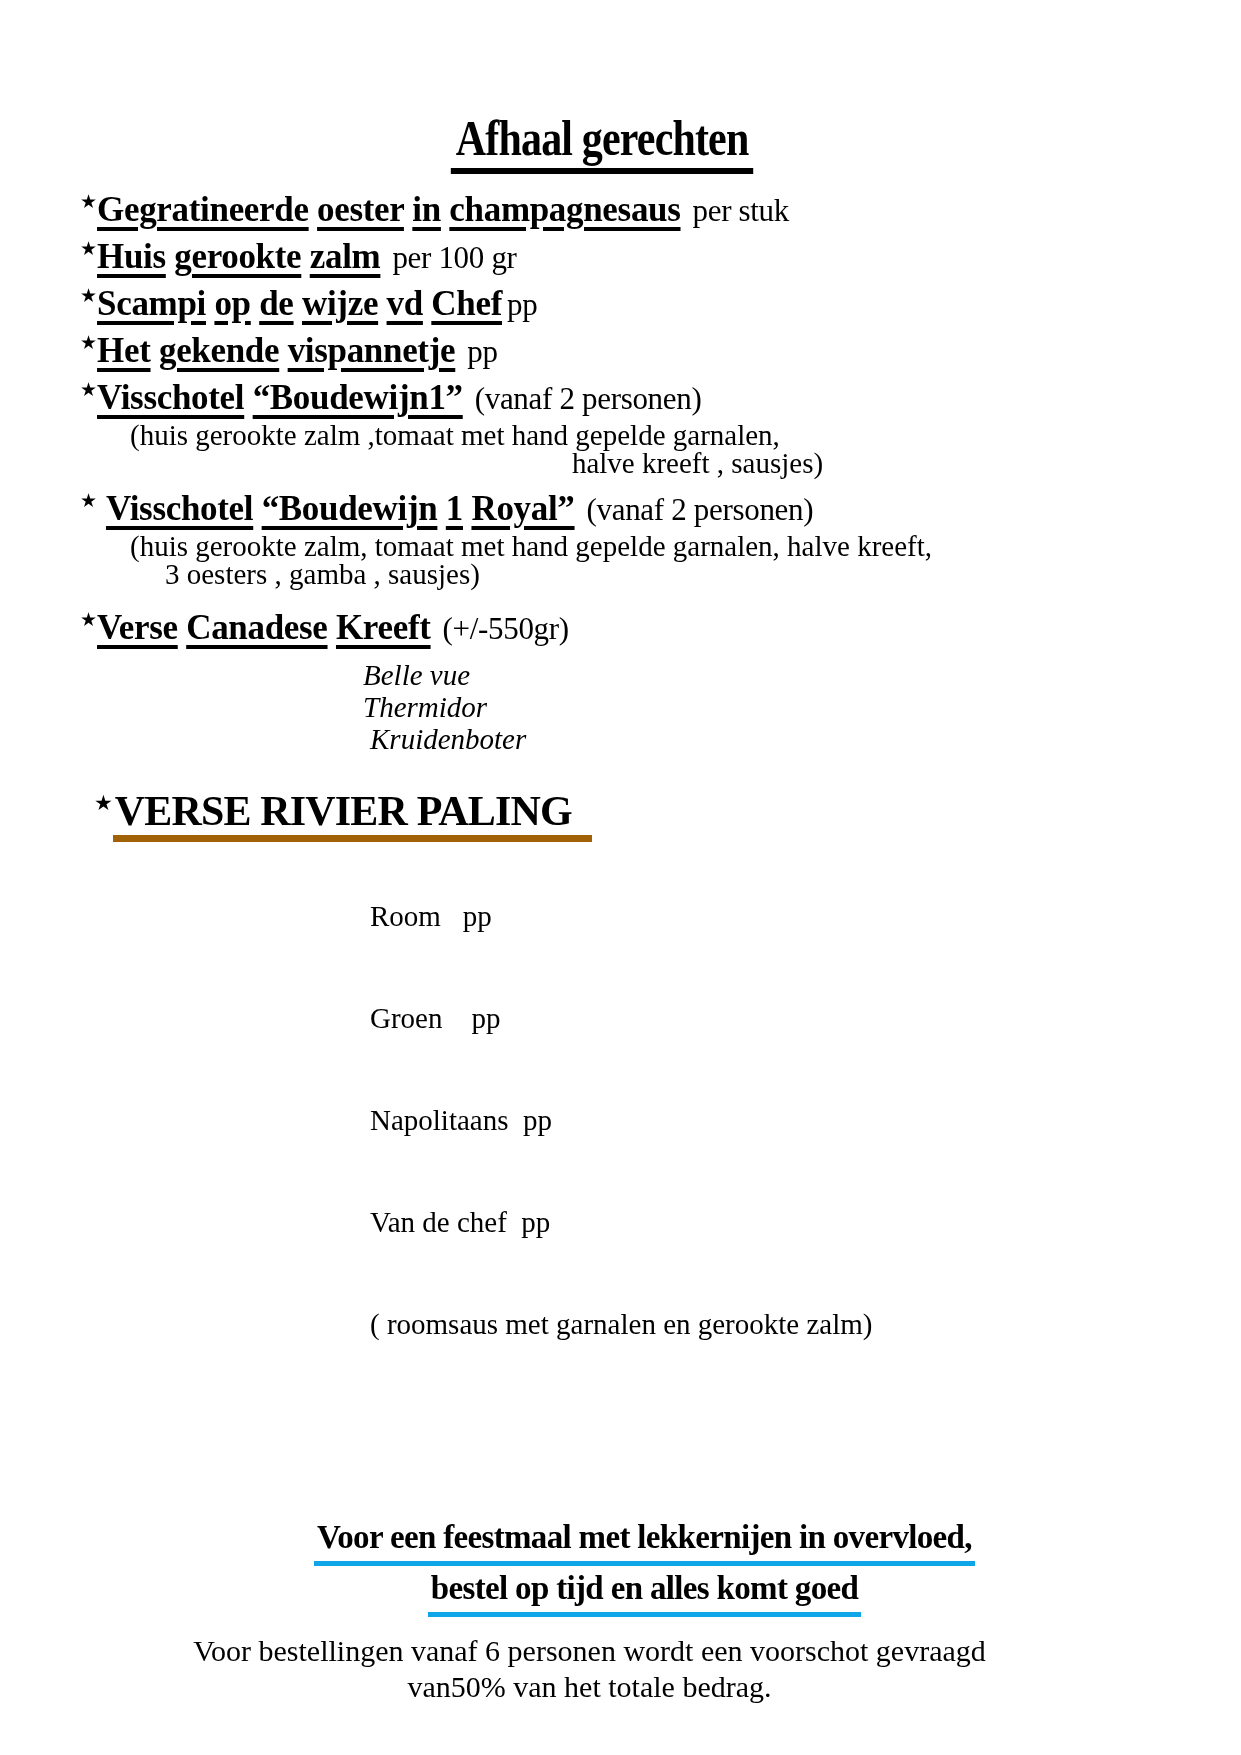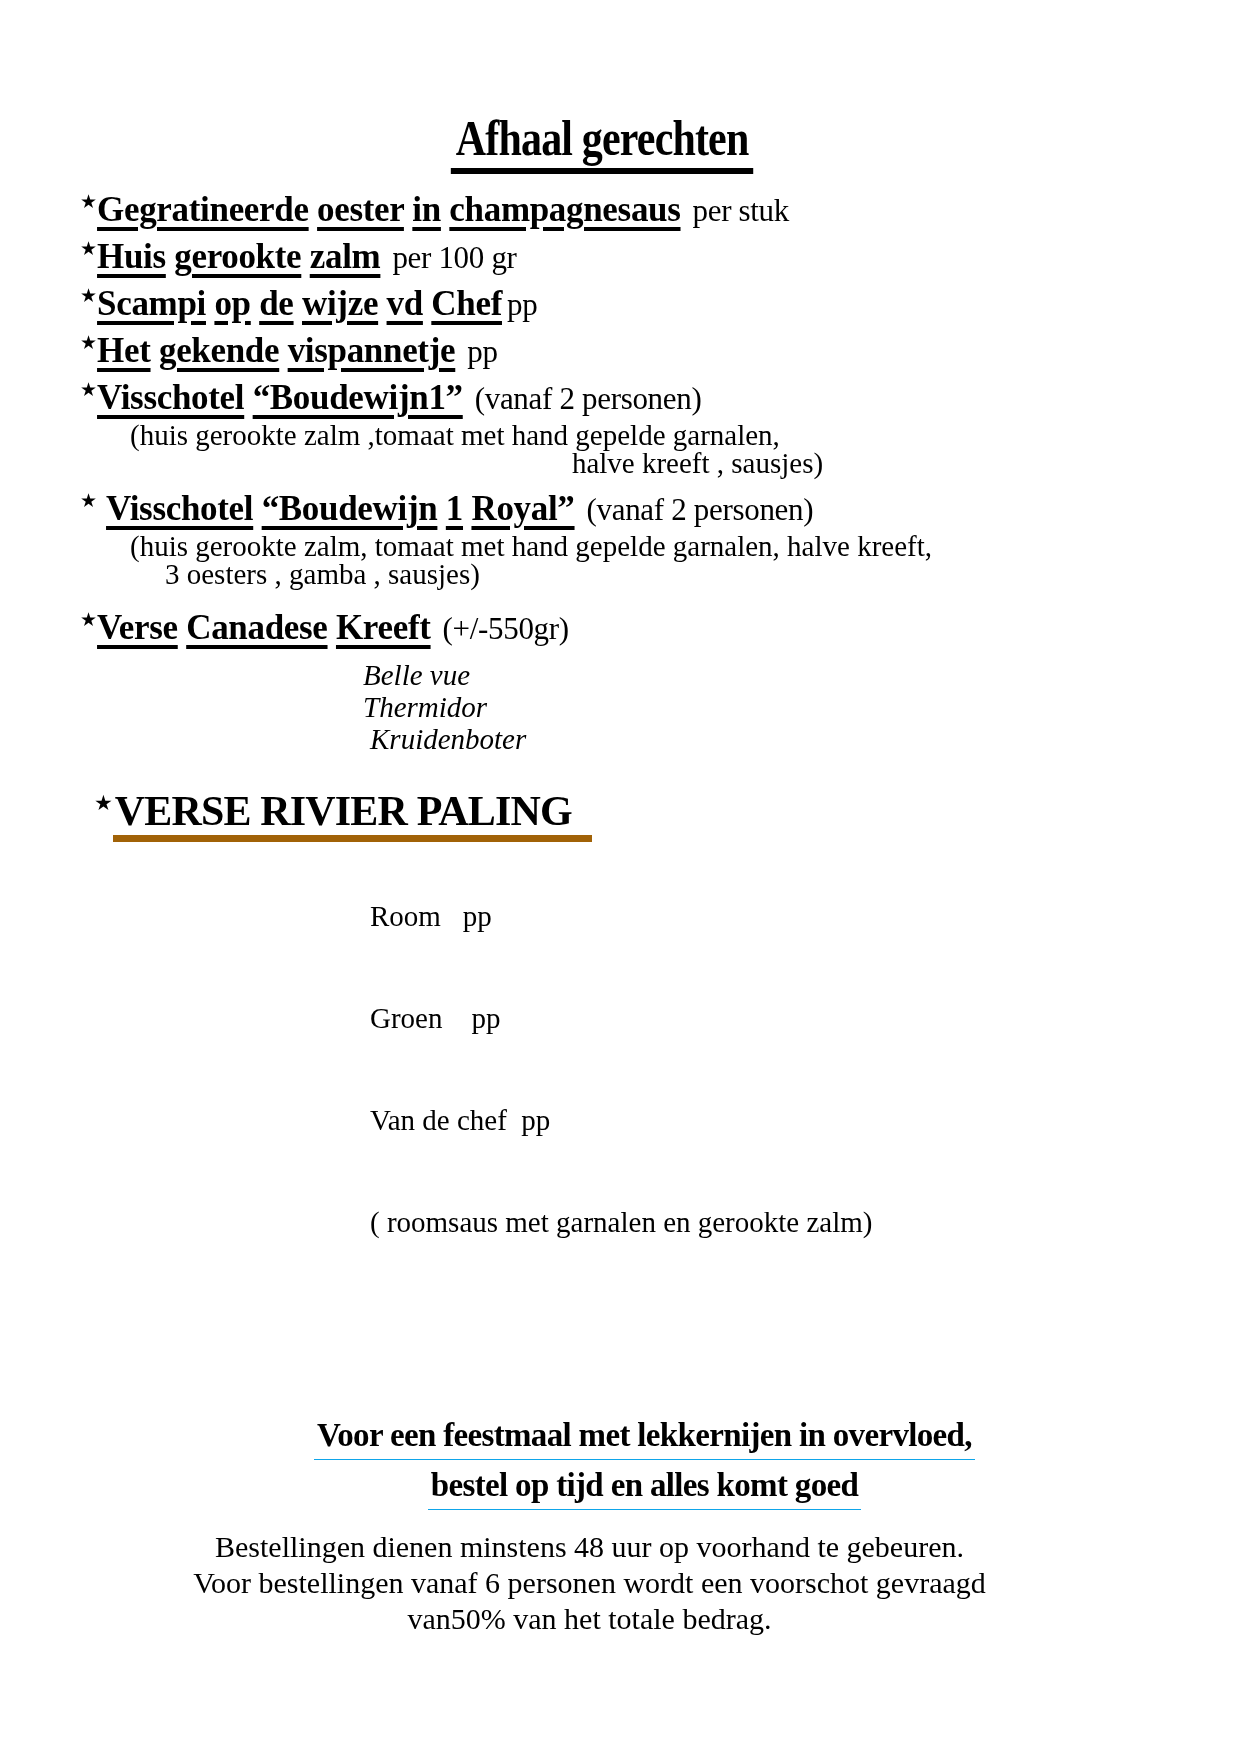--- a/index.html
+++ b/index.html
@@ -44,21 +44,21 @@
   .paling-name {
     font-size:42px; font-weight:bold; letter-spacing:-0.02em;
     display:inline-block; line-height:40px;
     border-bottom:7px solid #a16207; padding:0 20px 4px 2px;
   }
   .paling-options { margin-left:290px; margin-top:4px; font-size:29px; line-height:34px; white-space:pre-wrap; }
   
   .headline { margin-top:106px; width:1129px; text-align:center; line-height:45px; }
   .hl {
     display:inline-block; font-size:33px; font-weight:bold; letter-spacing:-0.02em;
-    border-bottom:1px solid #0ea5e9; padding:0 3px 1px 3px;
+    border-bottom:5px solid #0ea5e9; padding:0 3px 1px 3px;
   }
   .notes { margin-top:16px; width:1129px; text-align:center; font-size:30px; line-height:36px; transform:translateX(-55px); }
 </style>
 </head>
 <body>
 
 <div class="page">
 
   <div class="title-row">
     <span class="title">Afhaal gerechten</span>
@@ -107,30 +107,30 @@
       <div class="opt2">Thermidor</div>
       <div class="opt3">Kruidenboter</div>
     </div>
 
     <div class="paling-head">
       <span class="star">★</span><span class="paling-name">VERSE RIVIER PALING</span>
     </div>
     <div class="paling-options">
       <div>Room   pp</div>
       <div>Groen    pp</div>
+      <div>Napolitaans  pp</div>
       <div>Van de chef  pp</div>
       <div>( roomsaus met garnalen en gerookte zalm)</div>
     </div>
 
   </div>
 
   <div class="headline">
     <div><span class="hl">Voor een feestmaal met lekkernijen in overvloed,</span></div>
     <div><span class="hl">bestel op tijd en alles komt goed</span></div>
   </div>
 
   <div class="notes">
-    <div>Bestellingen dienen minstens 48 uur op voorhand te gebeuren.</div>
     <div>Voor bestellingen vanaf 6 personen wordt een voorschot gevraagd</div>
     <div>van50% van het totale bedrag.</div>
   </div>
 
 </div>
 
 </body></html>

